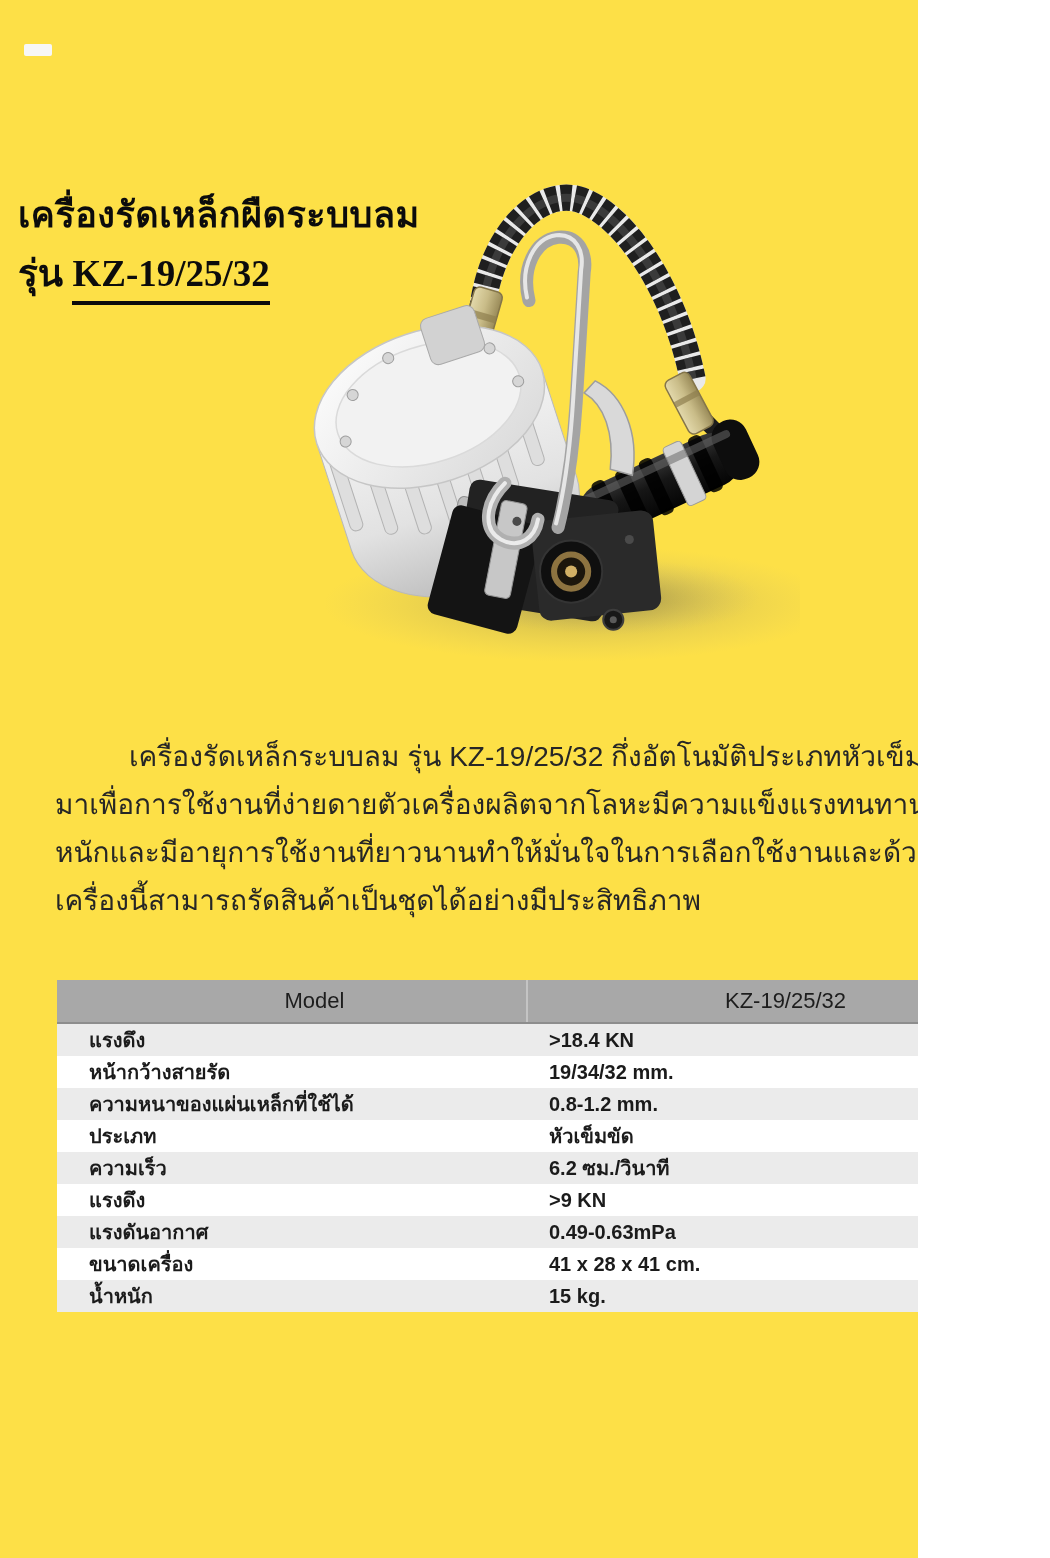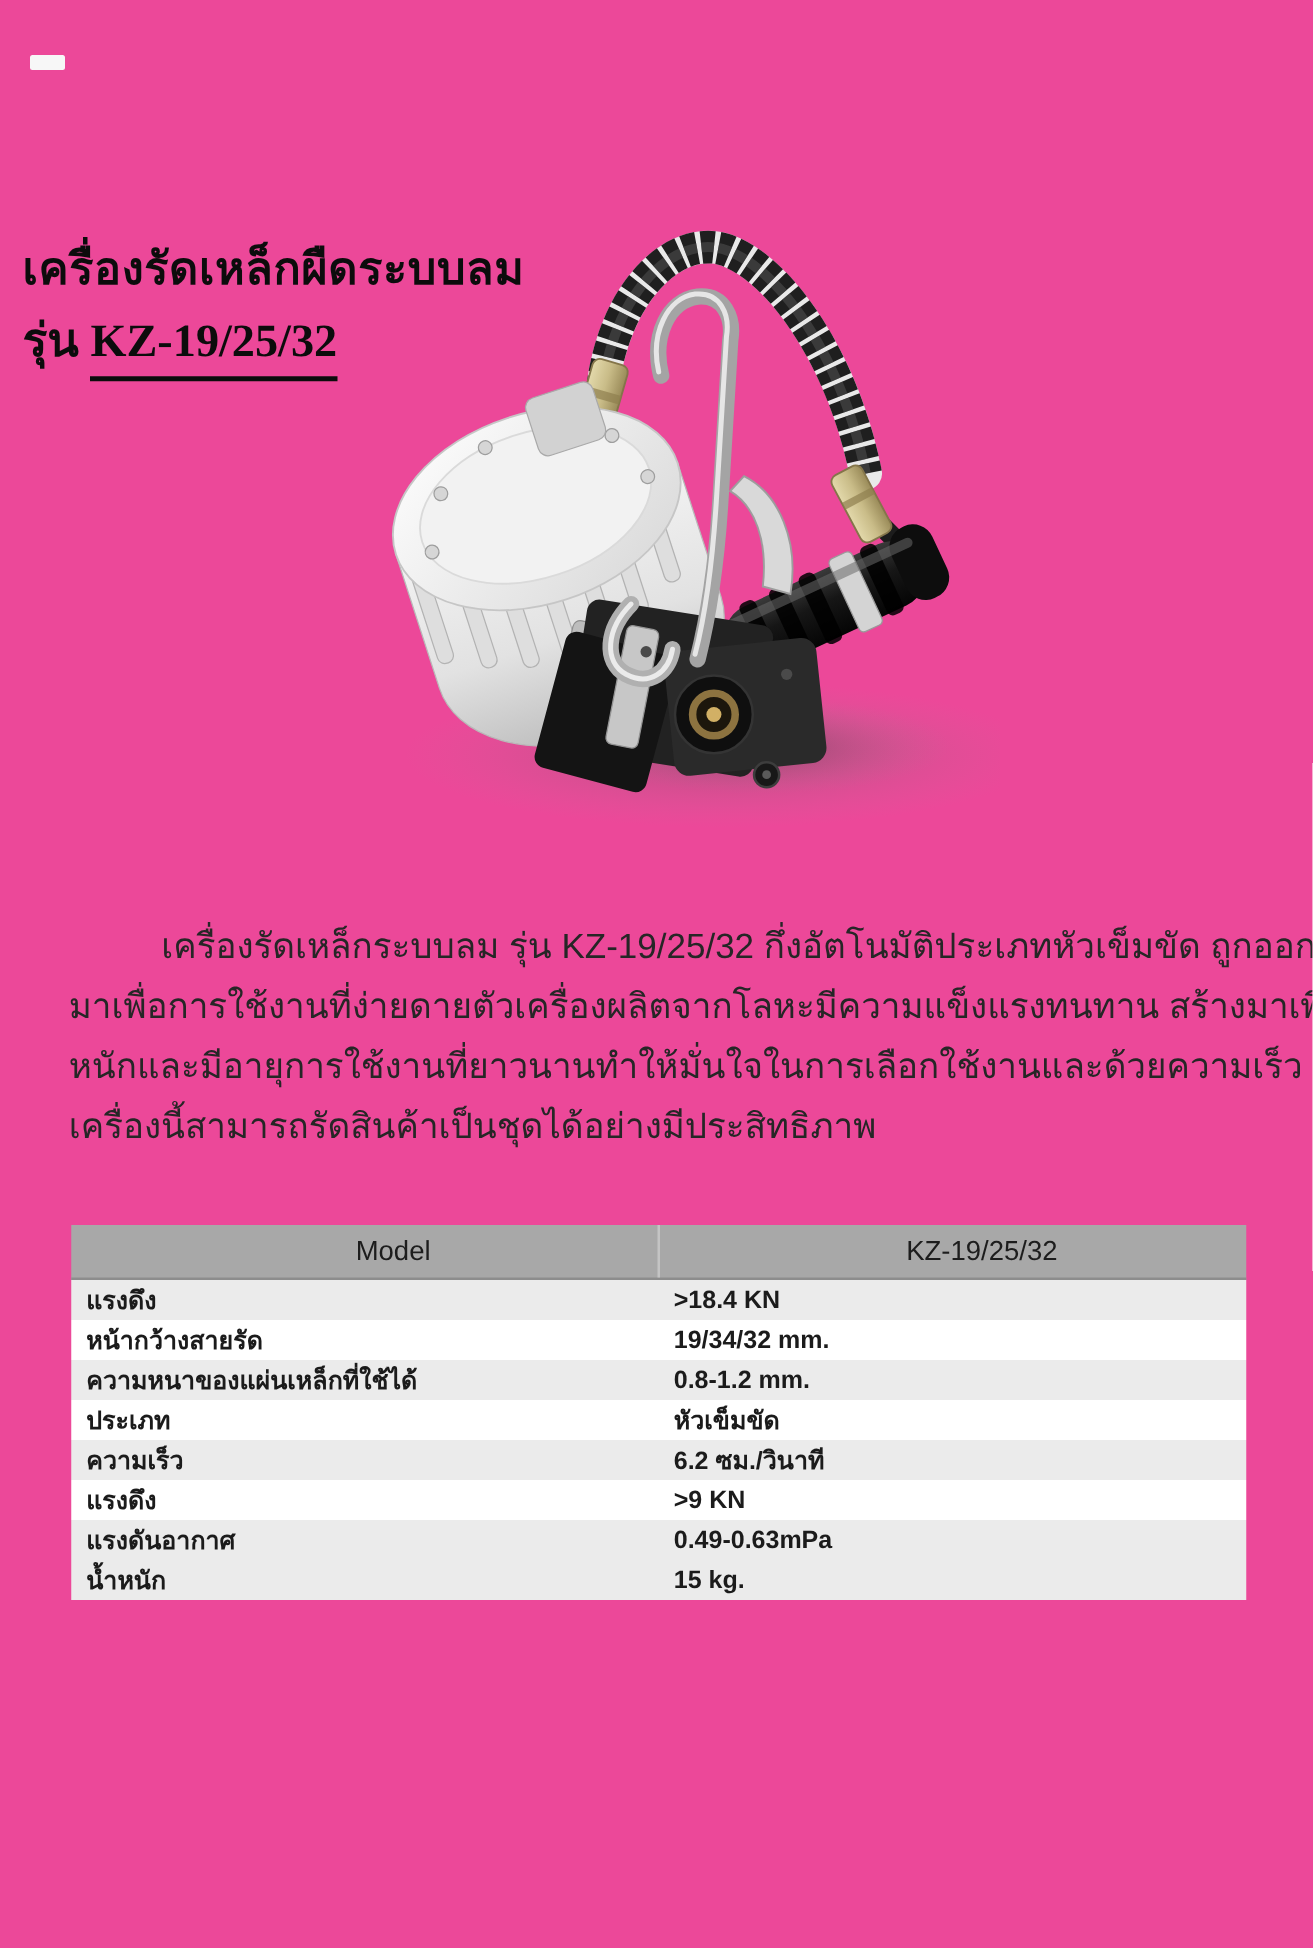--- a/index.html
+++ b/index.html
@@ -1,19 +1,19 @@
 <!DOCTYPE html>
 <html><head>
 <meta charset="utf-8">
 <style>
   html,body{margin:0;padding:0;background:#ffffff;}
   .page{
     position:relative;
-    width:1050px;height:1558px;
-    background:#ec4899;
+    width:918px;height:1558px;
+    background:#fde047;
     overflow:hidden;
     font-family:"Liberation Sans", sans-serif;
     color:#222;
   }
   
   .artifact{position:absolute;left:24px;top:44px;width:28px;height:12px;background:#f7f7f7;border-radius:2px;}
 
   
   .title{position:absolute;left:18px;top:190px;}
   .title-line1{
@@ -47,21 +47,21 @@
   .spec-table{position:absolute;left:57px;top:980px;width:940px;}
   .thead{
     display:flex;height:42px;background:#a8a8a8;
     border-bottom:2px solid #8d8d8d;
   }
   .th{
     width:50%;display:flex;align-items:center;justify-content:center;
     font-size:22px;color:#1d1d1d;font-weight:500;margin-left:46px;
   }
   .th:first-child{border-right:2px solid #c4c4c4;}
-  .tr{display:flex;height:32px;}
+  .tr{display:flex;height:32px;padding-left:20px;}
   .tr.odd{background:#ebebeb;}
   .tr.even{background:#ffffff;}
   .td{
     width:50%;display:flex;align-items:center;
     font-size:20px;font-weight:600;color:#1b1b1b;
     padding-left:12px;box-sizing:border-box;
   }
 </style>
 </head>
 <body>
@@ -228,19 +228,23 @@
       <div class="td">6.2 ซม./วินาที</div>
     </div>
     <div class="tr even">
       <div class="td">แรงดึง</div>
       <div class="td">&gt;9 KN</div>
     </div>
     <div class="tr odd">
       <div class="td">แรงดันอากาศ</div>
       <div class="td">0.49-0.63mPa</div>
     </div>
+    <div class="tr even">
+      <div class="td">ขนาดเครื่อง</div>
+      <div class="td">41 x 28 x 41 cm.</div>
+    </div>
     <div class="tr odd">
       <div class="td">น้ำหนัก</div>
       <div class="td">15 kg.</div>
     </div>
   </div>
 
 </div>
 
 </body></html>

